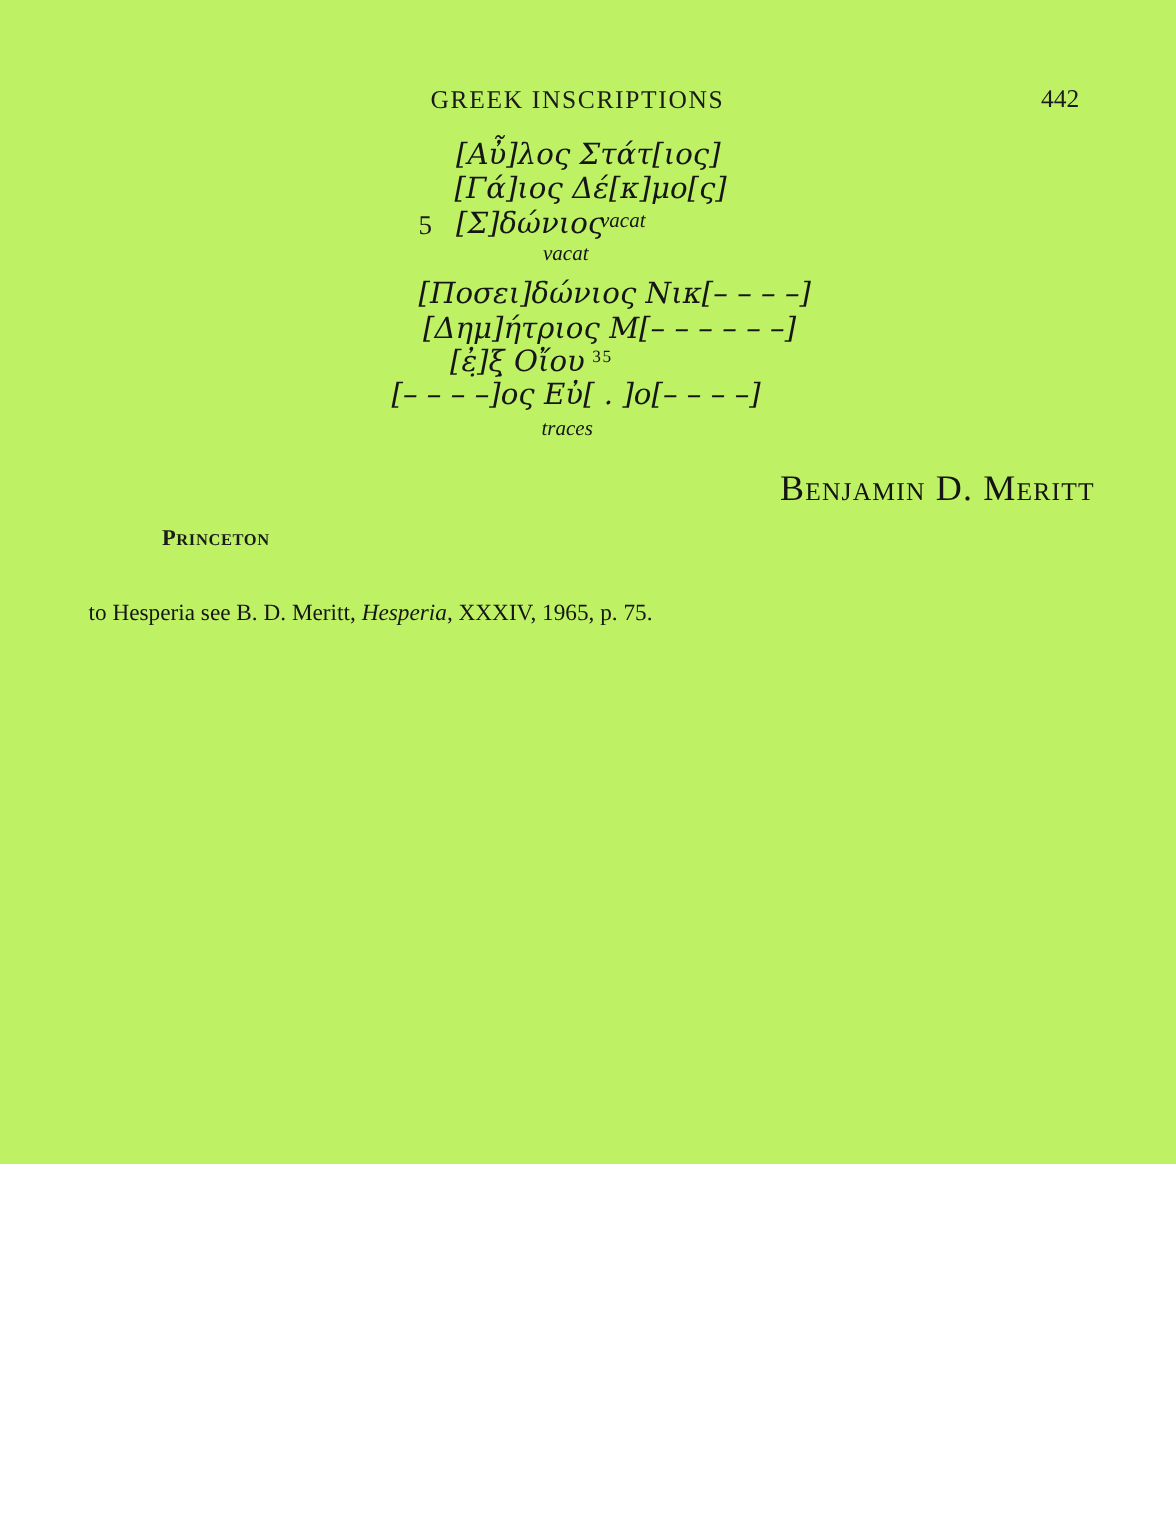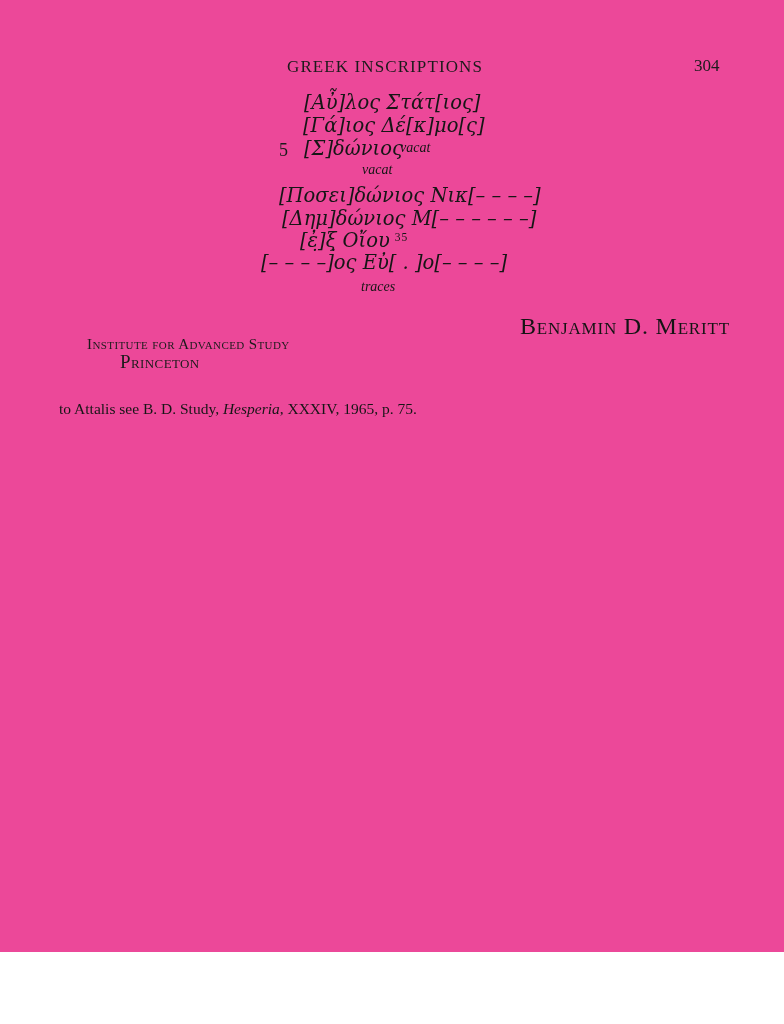--- a/index.html
+++ b/index.html
@@ -1,18 +1,18 @@
 <!DOCTYPE html>
 <html><head>
 <meta charset="utf-8">
 <style>
   html,body { margin:0; padding:0; background:#ffffff; }
   .page {
-    position:relative; width:784px; height:952px;
-    background:#ec4899; color:#1b1b1b; overflow:hidden;
+    position:relative; width:784px; height:776px;
+    background:#bef264; color:#1b1b1b; overflow:hidden;
     font-family:"Liberation Serif", serif;
   }
   .abs { position:absolute; white-space:pre; }
 
   .header-title {
     left:287px; top:57px;
     font-size:17px; letter-spacing:1.1px; font-weight:500;
   }
   .page-number { left:694px; top:56px; font-size:17px; }
 
@@ -41,61 +41,60 @@
     font-family:"Liberation Serif", serif; font-style:normal;
     font-size:11.5px; vertical-align:6px; margin-left:5px; letter-spacing:1px;
   }
 
   .byline {
     left:520px; top:313px;
     font-variant:small-caps; font-size:24px; letter-spacing:0.8px;
     color:#141414;
   }
   .affil-1 { left:87px; top:336px; font-variant:small-caps; font-size:15px; letter-spacing:0.4px; }
-  .affil-2 { left:120px; top:351px; font-variant:small-caps; font-size:19px; letter-spacing:0.4px; }
+  .affil-2 { left:108px; top:351px; font-variant:small-caps; font-size:15px; letter-spacing:0.4px;font-weight:bold; }
 
   .footnote {
     position:absolute; left:59px; top:399px; width:666px;
     font-size:15.5px; line-height:20px; color:#161616;
     white-space:normal;
   }
   .fn-line1 { text-align:justify; text-align-last:justify; text-indent:27px; }
   .fn-line2 { text-align:left; }
   .fn-sup { font-size:10.5px; vertical-align:4px; letter-spacing:0.5px; }
   .fn-greek { font-family:"DejaVu Serif", serif; font-style:italic; font-size:14.5px; }
   .fn-work { font-style:italic;margin-top:28px; }
 </style>
 </head>
 <body>
 
 <div class="page">
 
   <div class="abs header-title">GREEK INSCRIPTIONS</div>
-  <div class="abs page-number">304</div>
+  <div class="abs page-number">442</div>
 
   <div class="abs gk gl2">[Γά]ιος Δέ[κ]μο[ς]</div>
   <div class="abs gk gl1">[Αὖ]λος Στάτ[ιος]</div>
 
   <div class="abs gl3num">5</div>
   <div class="abs gk gl3">[Σ]δώνιος</div>
   <div class="abs lat-italic gl3vac">vacat</div>
 
   <div class="abs lat-italic gl4">vacat</div>
 
   <div class="abs gk gl5">[Ποσει]δώνιος Νικ[– – – –]</div>
-  <div class="abs gk gl6">[Δημ]δώνιος Μ[– – – – – –]</div>
+  <div class="abs gk gl6">[Δημ]ήτριος Μ[– – – – – –]</div>
 
   <div class="abs gk gl7"><span>[ἐ̣]ξ̣ Οἴου</span><sup class="fn-ref-sup">35</sup></div>
 
   <div class="abs gk gl8">[– – – –]ος Εὐ[ . ]ο[– – – –]</div>
 
   <div class="abs lat-italic gl9">traces</div>
 
   <div class="abs byline">Benjamin D. Meritt</div>
 
-  <div class="abs affil-1">Institute for Advanced Study</div>
   <div class="abs affil-2">Princeton</div>
 
   <div class="footnote">
-    <div class="fn-line2"><span>to Attalis see B. D. Study, </span><span class="fn-work">Hesperia</span><span>, XXXIV, 1965, p. 75.</span></div>
+    <div class="fn-line2"><span>to Hesperia see B. D. Meritt, </span><span class="fn-work">Hesperia</span><span>, XXXIV, 1965, p. 75.</span></div>
   </div>
 
 </div>
 
 </body></html>

